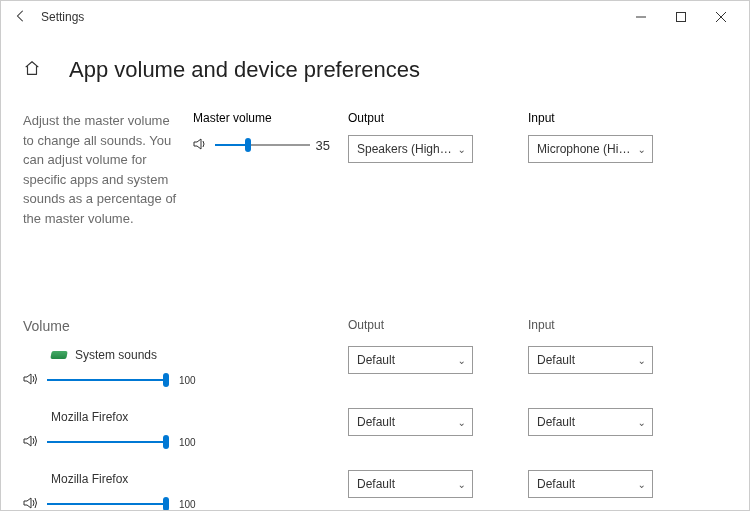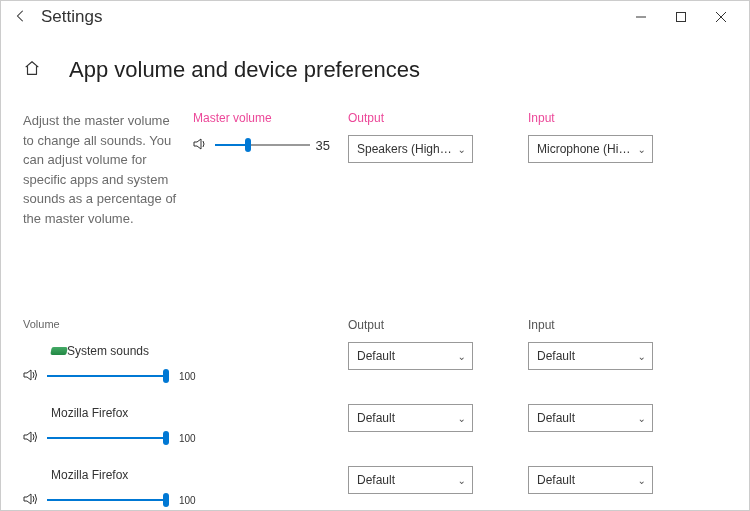--- a/index.html
+++ b/index.html
@@ -21,21 +21,21 @@
       padding: 0 8px;
     }
     .titlebar .back {
       width: 24px;
       text-align: center;
       font-size: 14px;
       color: #333;
       cursor: pointer;
     }
     .titlebar .title {
-      font-size: 17px;
+      font-size: 12px;
       color: #333;
       margin-left: 8px;
     }
     .titlebar .win-controls {
       margin-left: auto;
       display: flex;
       gap: 0;
     }
     .titlebar .win-btn {
       width: 40px;
@@ -71,21 +71,21 @@
       column-gap: 0;
     }
     .desc {
       font-size: 13px;
       color: #6b6b6b;
       line-height: 1.5;
       padding-right: 10px;
     }
     .col-label {
       font-size: 12px;
-      color: #ec4899;
+      color: #000000;
       margin-bottom: 10px;
     }
     .slider-row {
       display: flex;
       align-items: center;
       gap: 6px;
     }
     .slider-row .speaker {
       font-size: 13px;
       color: #333;
@@ -157,33 +157,34 @@
     .apps-header {
       display: grid;
       grid-template-columns: 325px 180px 160px;
     }
     .app-col-label {
       font-size: 12px;
       color: #555;
       margin-bottom: 6px;
     }
     .vol-sub {
-      font-size: 11px;
+      font-size: 14px;
       color: #666;
       margin-bottom: 8px;
     }
     .app-row {
       display: grid;
       grid-template-columns: 325px 180px 160px;
       align-items: start;
       margin-bottom: 0;
     }
     .app-name {
       display: flex;
       align-items: center;
+      gap: 8px;
       font-size: 12px;
       color: #333;
       padding-left: 28px;
       margin-top: 6px;
     }
     .app-icon {
       width: 16px;
       height: 8px;
       display: inline-block;
     }

